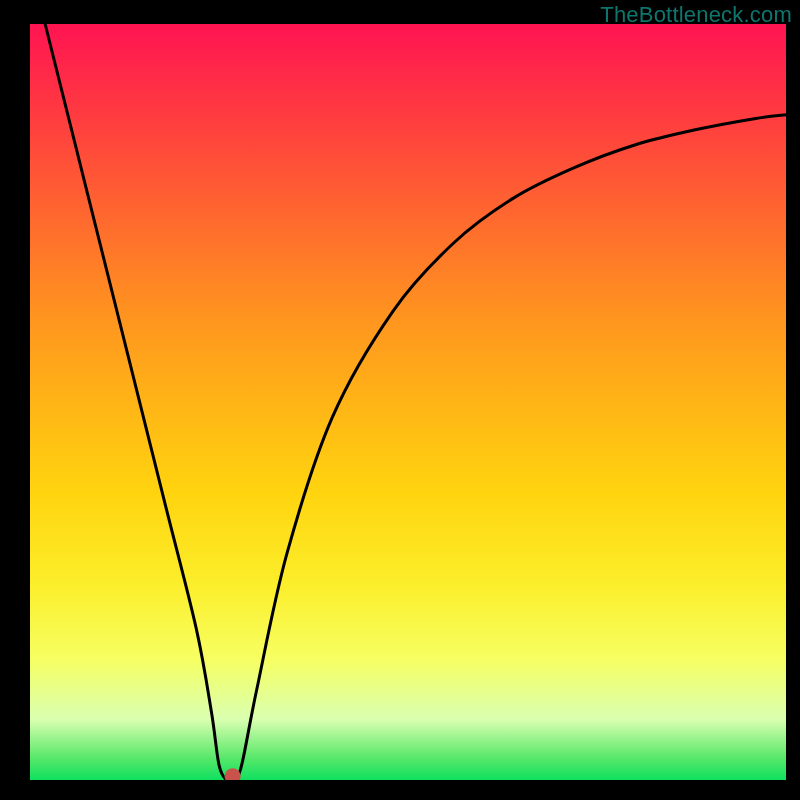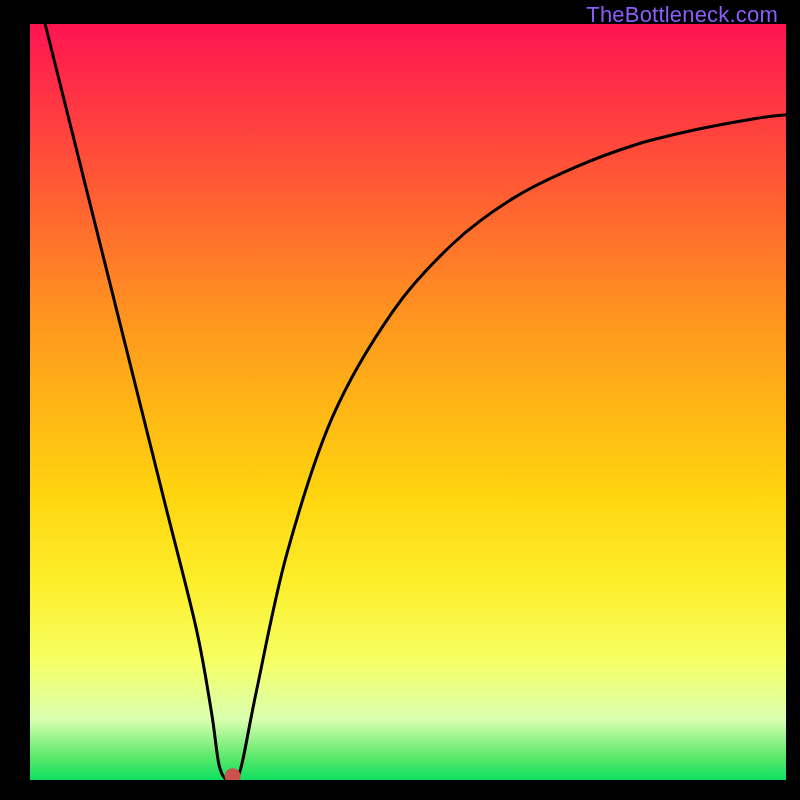--- a/index.html
+++ b/index.html
@@ -12,22 +12,22 @@
   }
   .frame {
     position: relative;
     width: 800px;
     height: 800px;
     background: #000;
   }
   .watermark {
     position: absolute;
     top: 2px;
-    right: 22px;
-    color: #8b5cf6;
+    right: 8px;
+    color: #0f766e;
     font-size: 22px;
     font-weight: 500;
     letter-spacing: 0.2px;
     z-index: 5;
   }
   .plot-area {
     position: absolute;
     left: 30px;
     top: 24px;
     width: 756px;

